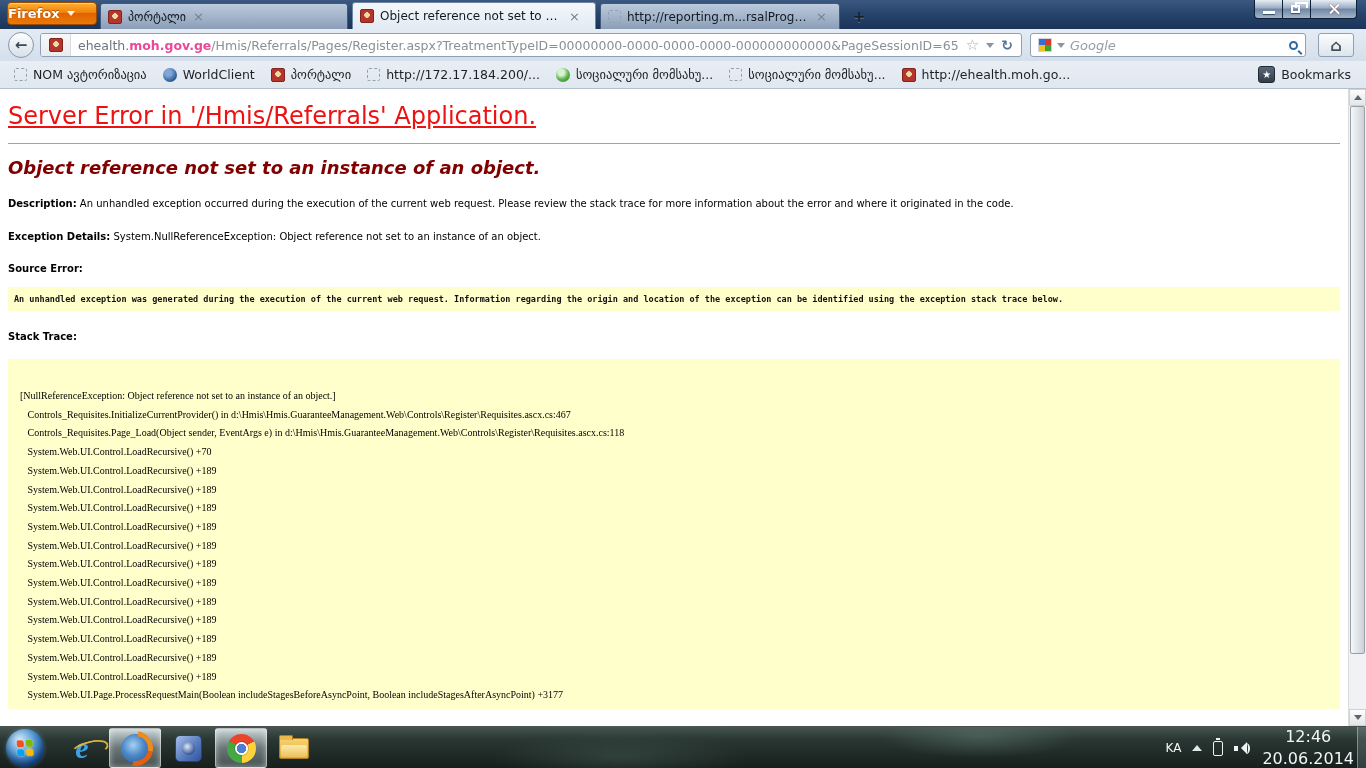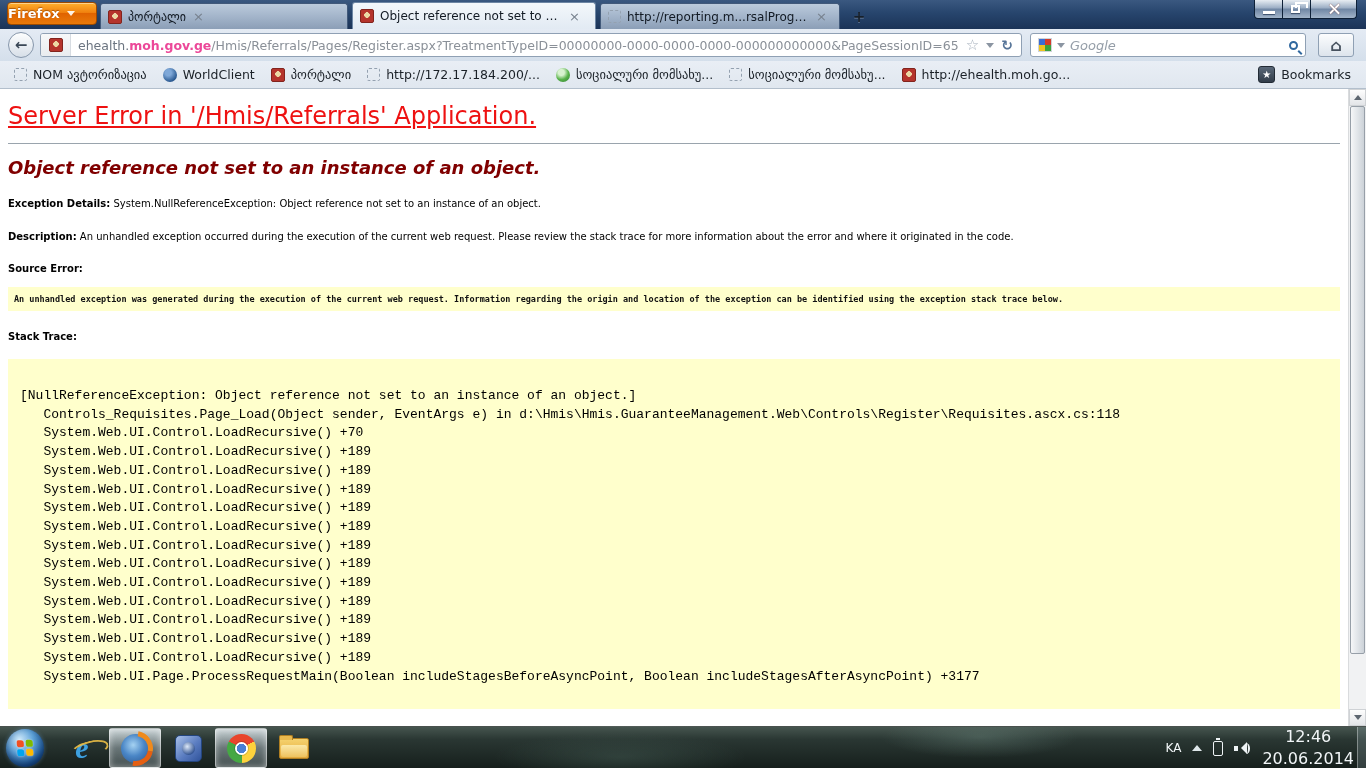--- a/index.html
+++ b/index.html
@@ -109,21 +109,21 @@
   .err-h1 { margin-top:13px; font-size:24px; font-weight:normal; color:#ee1111; font-family:"DejaVu Sans",sans-serif;text-decoration:underline; }
   .err-hr { border:none; border-top:1px solid #9aa4ad; margin:13px 0 0 0; }
   .err-h2 { margin-top:13px; font-size:18px; font-weight:bold; font-style:italic; color:#800000; }
   .err-p { margin-top:19px; font-size:10px; line-height:1.35; color:#000; }
   .err-p b { font-weight:bold; }
   .err-label { margin-top:20px; font-size:10px; font-weight:bold; }
   .src-box { margin-top:13px; background:#ffffcc; padding:7px 6px;
     font-family:"DejaVu Sans Mono",monospace; font-size:8.5px; font-weight:bold; color:#111;
     white-space:nowrap; overflow:hidden; }
   .stack-box { margin-top:17px; background:#ffffcc; padding:28px 6px 14px 12px; height:350px; overflow:hidden; }
-  .st-line { font-family:Liberation Mono, monospace; font-size:13px; line-height:18.7px;
+  .st-line { font-family:Liberation Serif, serif; font-size:10px; line-height:18.7px;
     white-space:pre; color:#000; }
 
   
   .scrollbar { position:absolute; top:89px; right:0; width:18px; height:637px; background:#f1f2f3;
     border-left:1px solid #d9dbdd; }
   .sb-btn { position:absolute; left:0; width:17px; height:17px; background:linear-gradient(180deg,#fdfdfd,#e3e5e8);
     border:1px solid #cfd2d5; display:flex; align-items:center; justify-content:center; }
   .sb-up { top:0; } .sb-down { bottom:0; }
   .sb-up i { width:0; height:0; border-left:4px solid transparent; border-right:4px solid transparent;
     border-bottom:5px solid #5d6670; }
@@ -296,27 +296,28 @@
   <div class="bm-menu">
     <span class="bm-star-chip">★</span>
     <span>Bookmarks</span>
   </div>
 </div>
 
 <div class="page">
   <div class="err-h1">Server Error in '/Hmis/Referrals' Application.</div>
   <hr class="err-hr">
   <div class="err-h2">Object reference not set to an instance of an object.</div>
+  <div class="err-p"><b>Description:</b><span> An unhandled exception occurred during the execution of the current web request. Please review the stack trace for more information about the error and where it originated in the code.</span></div>
   <div class="err-p"><b>Exception Details:</b><span> System.NullReferenceException: Object reference not set to an instance of an object.</span></div>
-  <div class="err-p"><b>Description:</b><span> An unhandled exception occurred during the execution of the current web request. Please review the stack trace for more information about the error and where it originated in the code.</span></div>
   <div class="err-label">Source Error:</div>
   <div class="src-box">An unhandled exception was generated during the execution of the current web request. Information regarding the origin and location of the exception can be identified using the exception stack trace below.</div>
   <div class="err-label">Stack Trace:</div>
   <div class="stack-box">
     <div class="st-line">[NullReferenceException: Object reference not set to an instance of an object.]</div>
+    <div class="st-line">   Controls_Requisites.InitializeCurrentProvider() in d:\Hmis\Hmis.GuaranteeManagement.Web\Controls\Register\Requisites.ascx.cs:467</div>
     <div class="st-line">   Controls_Requisites.Page_Load(Object sender, EventArgs e) in d:\Hmis\Hmis.GuaranteeManagement.Web\Controls\Register\Requisites.ascx.cs:118</div>
     <div class="st-line">   System.Web.UI.Control.LoadRecursive() +70</div>
     <div class="st-line">   System.Web.UI.Control.LoadRecursive() +189</div>
     <div class="st-line">   System.Web.UI.Control.LoadRecursive() +189</div>
     <div class="st-line">   System.Web.UI.Control.LoadRecursive() +189</div>
     <div class="st-line">   System.Web.UI.Control.LoadRecursive() +189</div>
     <div class="st-line">   System.Web.UI.Control.LoadRecursive() +189</div>
     <div class="st-line">   System.Web.UI.Control.LoadRecursive() +189</div>
     <div class="st-line">   System.Web.UI.Control.LoadRecursive() +189</div>
     <div class="st-line">   System.Web.UI.Control.LoadRecursive() +189</div>

